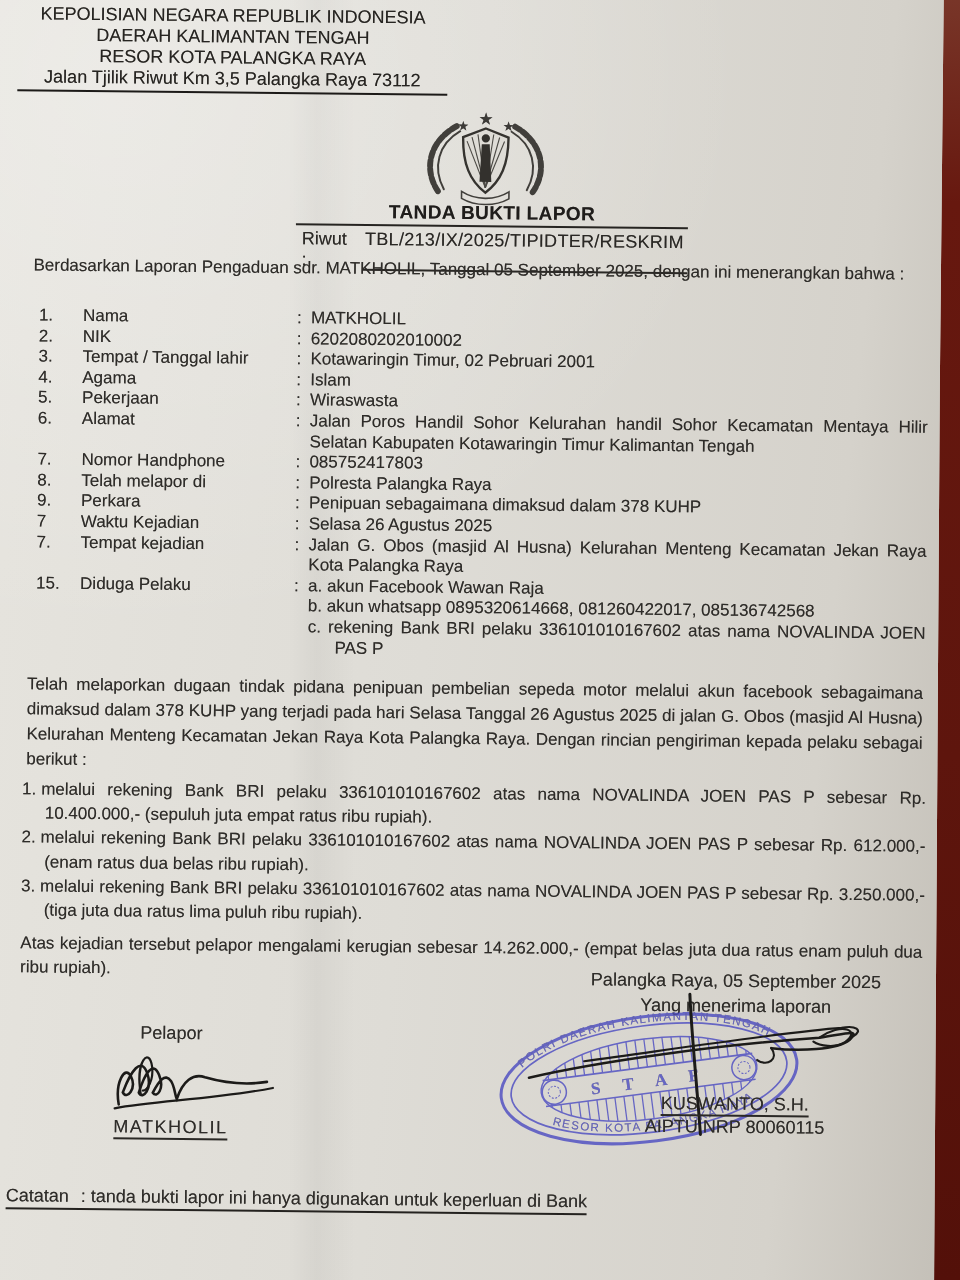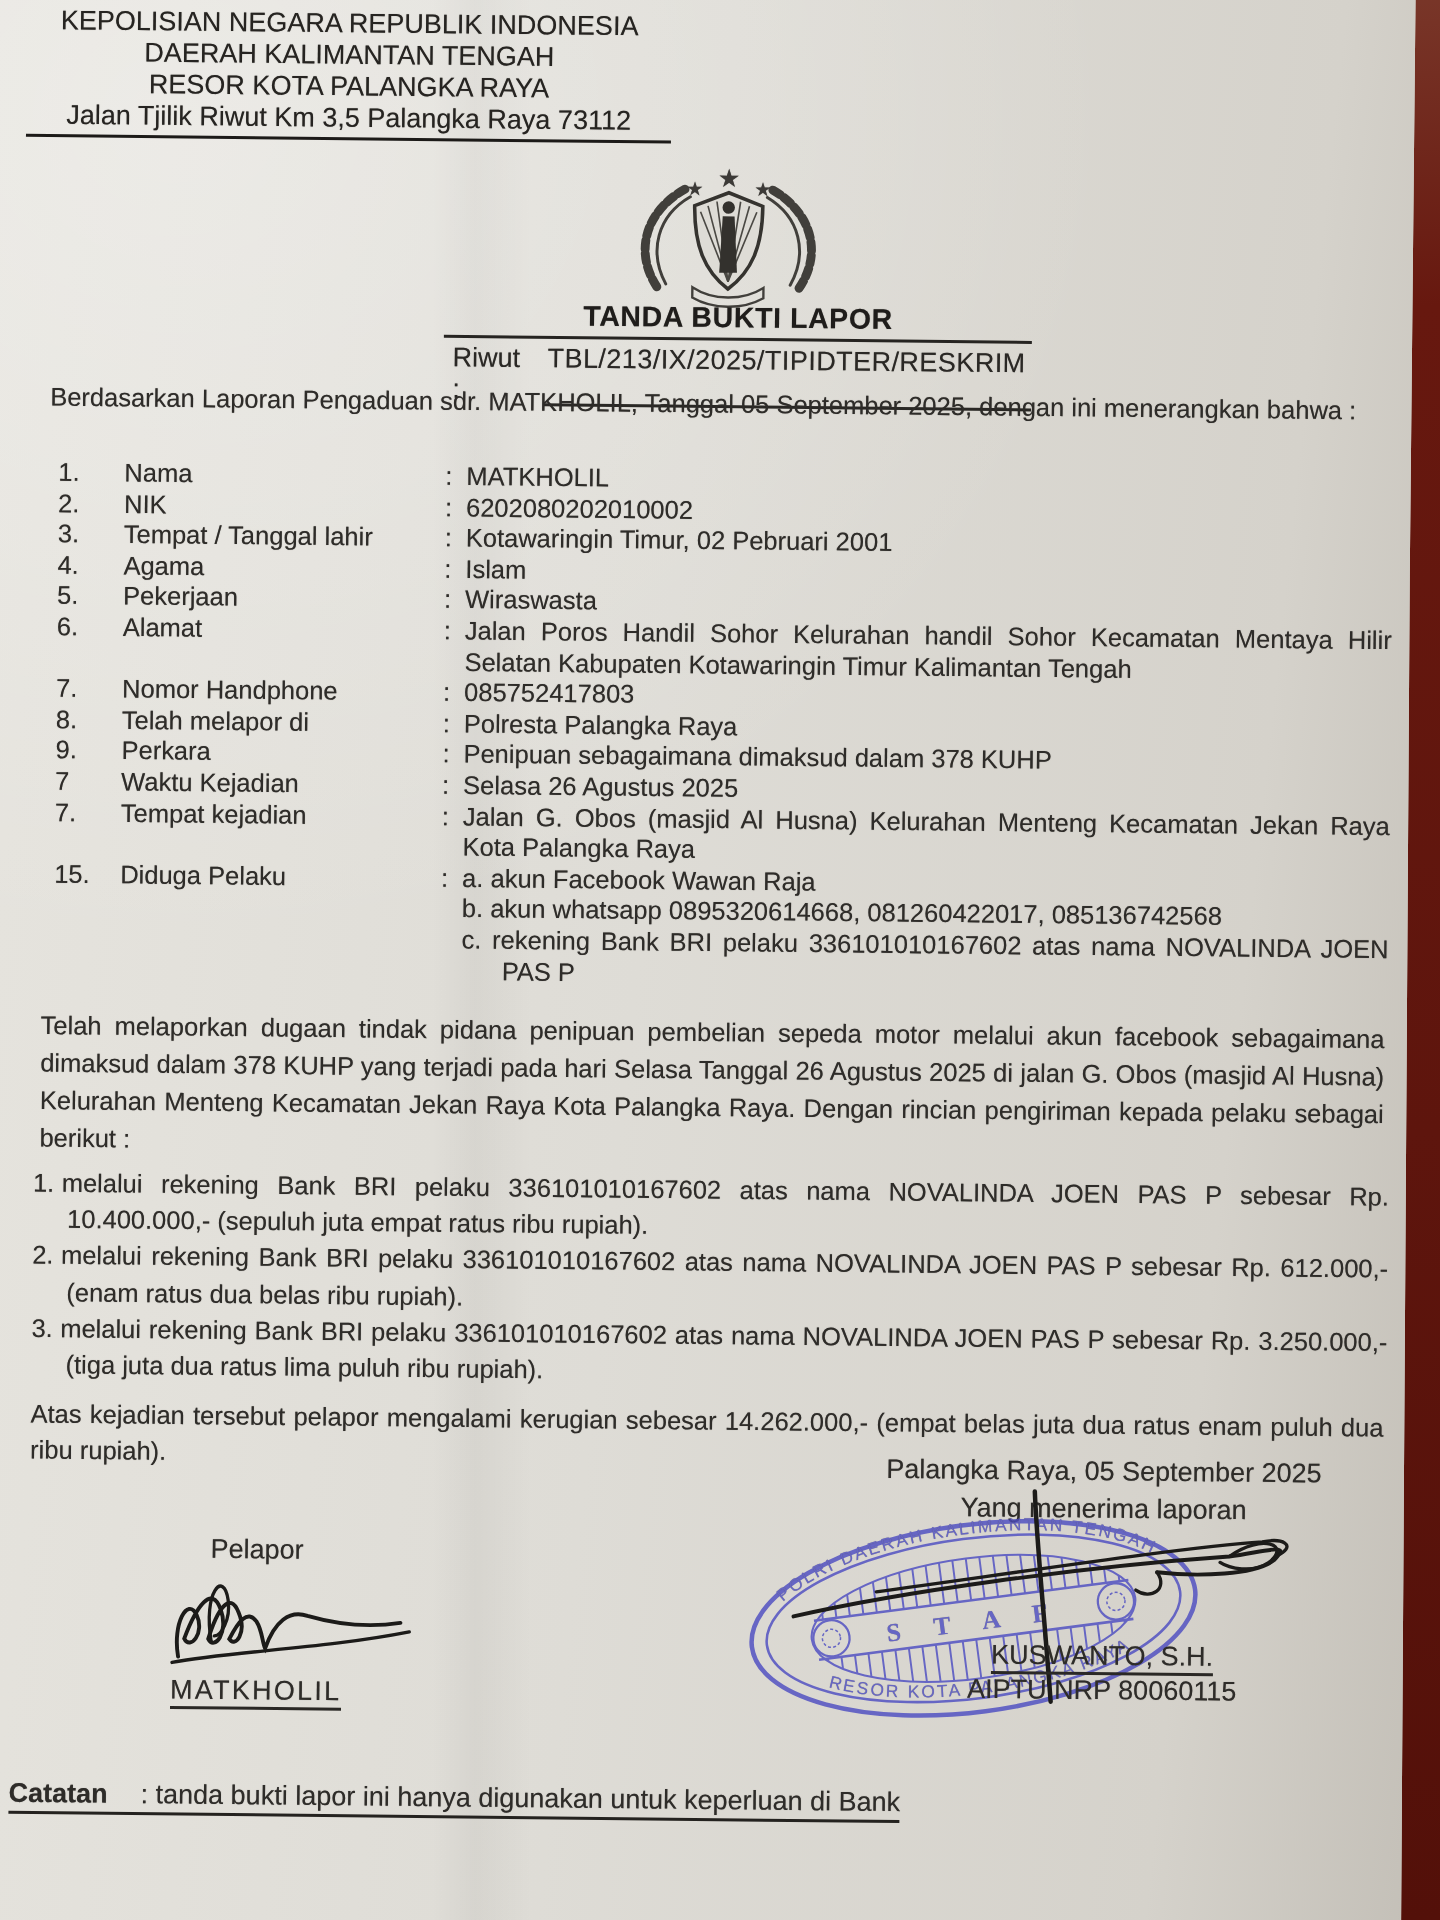--- a/index.html
+++ b/index.html
@@ -56,21 +56,21 @@
   .receiver-rank{left:576px;top:1114px;width:328px;text-align:center;font-size:18px;}
   .reporter-title{left:96px;top:1026px;width:160px;text-align:center;font-size:18px;}
   .reporter-name{left:96px;top:1120px;width:160px;text-align:center;font-size:18px;letter-spacing:1.5px;}
   .reporter-name span{border-bottom:2px solid #2a2825;padding-bottom:1px;}
   .stamp{left:498px;top:1006px;width:312px;height:142px;transform:rotate(-8deg);opacity:.82;}
   .sig-receiver{left:494px;top:982px;width:412px;height:162px;}
   .sig-reporter{left:110px;top:1044px;width:182px;height:84px;}
   
   .footer-note{left:12px;top:1190px;width:910px;font-size:18px;}
   .footer-note .inner{border-bottom:2px solid #24221f;padding-bottom:2px;}
-  .footer-note .lbl{font-weight:bold;margin-right:22px;}
+  .footer-note .lbl{font-weight:normal;margin-right:12px;}
   svg{display:block;}
 </style>
 </head>
 <body>
 
 <div class="paper"></div>
 
 <div class="content">
 
   <div class="abs letterhead">

